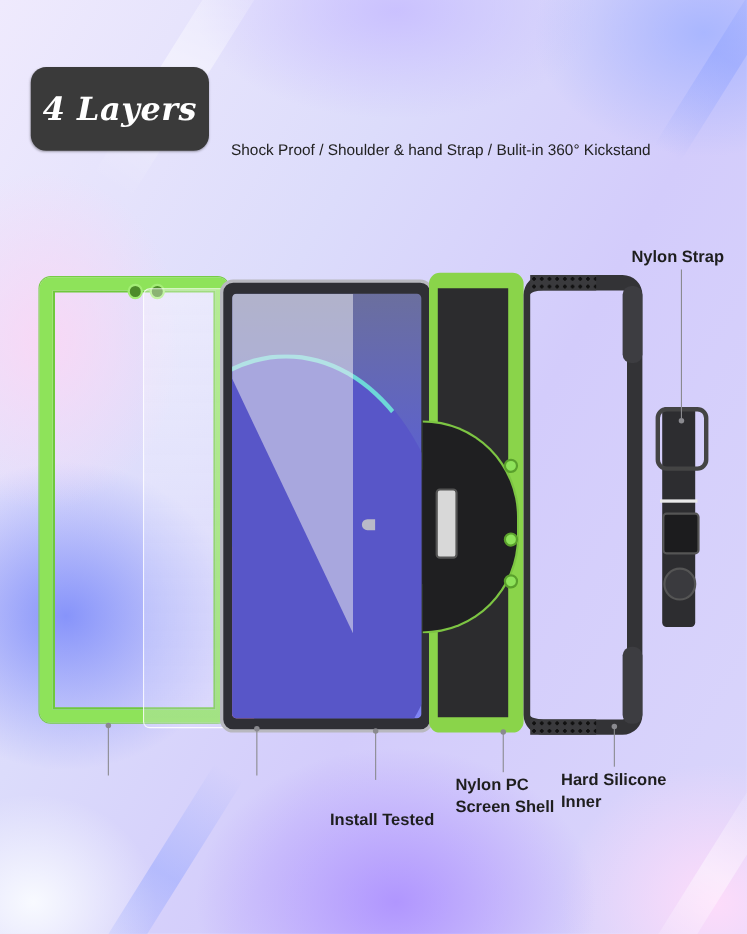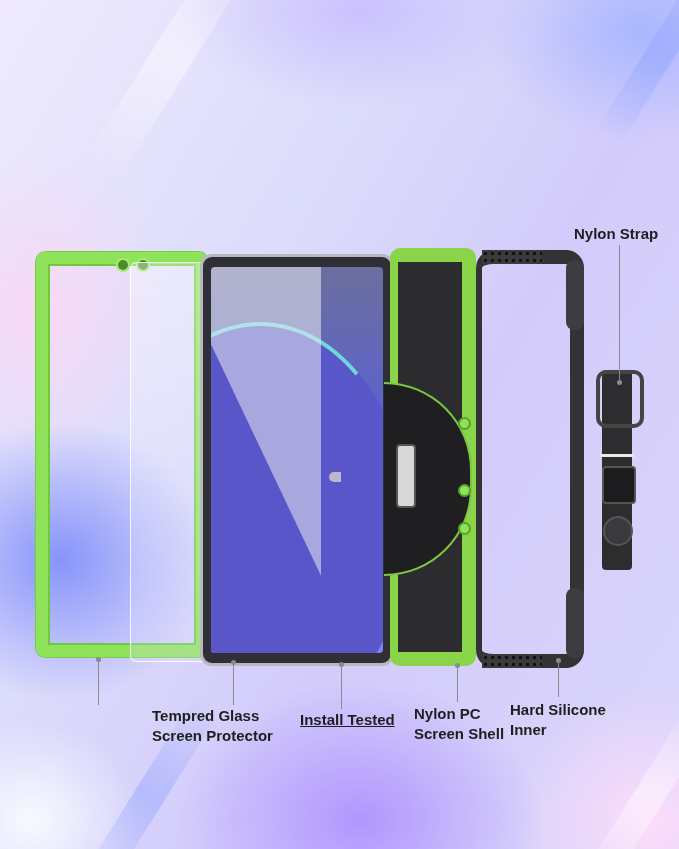--- a/index.html
+++ b/index.html
@@ -92,20 +92,24 @@
 </style>
 </head>
 <body>
 
 <div class="canvas">
   <div class="streak" style="left:40px;top:40px;width:260px;height:40px;"></div>
   <div class="streak blue" style="left:560px;top:40px;width:200px;height:28px;"></div>
   <div class="streak blue" style="left:40px;top:780px;width:220px;height:30px;"></div>
   <div class="streak" style="left:540px;top:780px;width:220px;height:30px;"></div>
 
+  <div class="badge">
+    <span class="badge-text">4 Layers</span>
+  </div>
+  <div class="subtitle">Shock Proof / Shoulder &amp; hand Strap / Bulit-in 360° Kickstand</div>
 
   <div class="part frame-green">
     <div class="frame-hole" style="left:68px;top:-6px;"></div>
     <div class="frame-hole" style="left:88px;top:-6px;"></div>
     <div class="frame-tab" style="left:160px;top:95px;width:10px;height:40px;"></div>
     <div class="frame-tab" style="left:160px;top:190px;width:10px;height:80px;"></div>
   </div>
 
   <div class="part glass"></div>
 
@@ -148,28 +152,24 @@
     <div>Nylon Strap</div>
   </div>
 
   <div class="leader" style="left:98px;top:660px;height:45px;"></div>
   <div class="dot" style="left:96px;top:657px;"></div>
   <div class="label" style="left:38px;top:708px;width:120px;">
   </div>
 
   <div class="leader" style="left:233px;top:662px;height:43px;"></div>
   <div class="dot" style="left:231px;top:660px;"></div>
-  <div class="label" style="left:152px;top:706px;width:140px;">
-    <div>Tempred Glass</div>
-    <div>Screen Protector</div>
-  </div>
 
   <div class="leader" style="left:341px;top:664px;height:45px;"></div>
   <div class="dot" style="left:339px;top:662px;"></div>
-  <div class="label" style="left:300px;top:710px;width:106px;text-decoration:underline;">
+  <div class="label" style="left:300px;top:736px;width:106px;">
     <div>Install Tested</div>
   </div>
 
   <div class="leader" style="left:457px;top:665px;height:37px;"></div>
   <div class="dot" style="left:455px;top:663px;"></div>
   <div class="label" style="left:414px;top:704px;width:86px;">
     <div>Nylon PC</div>
     <div>Screen Shell</div>
   </div>
 

